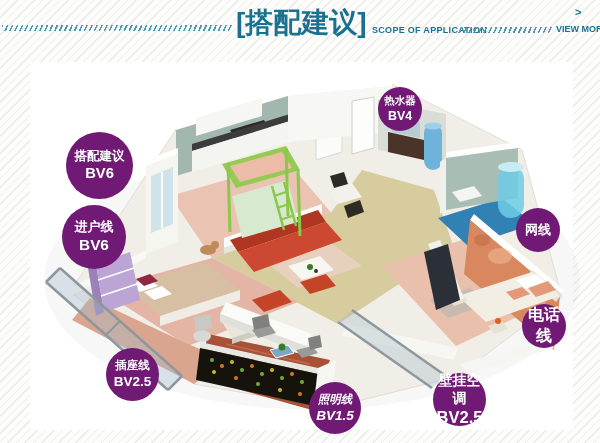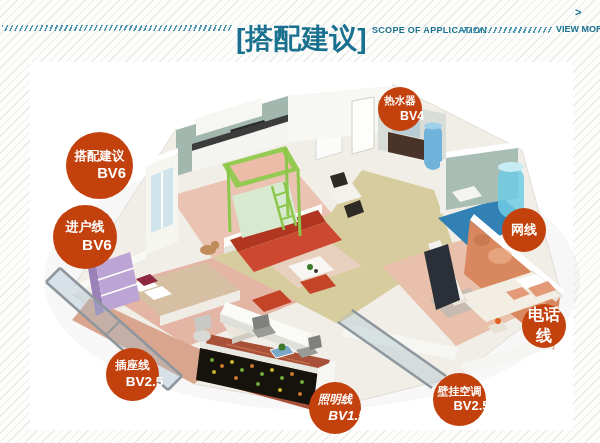--- a/index.html
+++ b/index.html
@@ -9,34 +9,34 @@
   
   .stripes-bg{position:absolute;inset:0;
     background:repeating-linear-gradient(135deg,#eaeae8 0 1px,transparent 1px 6px);}
   
   .panel{position:absolute;left:30px;top:62px;width:543px;height:368px;background:#fff;}
   
   .dash{position:absolute;height:6px;
     background:repeating-linear-gradient(115deg,#4b97b2 0 1.5px,transparent 1.5px 4.5px);}
   .dash.left{left:2px;top:25px;width:231px;}
   .dash.right{left:456px;top:27px;width:96px;}
-  .title{position:absolute;left:236px;top:20px;margin:0;font-size:28px;font-weight:bold;
+  .title{position:absolute;left:236px;top:4px;margin:0;font-size:28px;font-weight:bold;
     color:#19718f;letter-spacing:0px;white-space:nowrap;}
   .subtitle{position:absolute;left:372px;top:25px;font-size:9px;font-weight:bold;
     color:#19718f;letter-spacing:.3px;white-space:nowrap;}
   .view-more{position:absolute;left:556px;top:24px;font-size:9px;font-weight:bold;
     color:#19718f;white-space:nowrap;}
   .vm-arrow{position:absolute;left:575px;top:6px;font-size:11px;font-weight:bold;color:#19718f;}
   
   .house{position:absolute;left:0;top:0;width:600px;height:443px;}
   
-  .callout{position:absolute;border-radius:50%;background:#c2410c;color:#fff;
+  .callout{position:absolute;border-radius:50%;background:#701a75;color:#fff;
     display:flex;flex-direction:column;align-items:center;justify-content:center;
     text-align:center;font-weight:bold;line-height:1.3;z-index:5;}
-  .callout .l2{font-size:1.18em;padding-left:24px;}
+  .callout .l2{font-size:1.18em;}
   
   .watermark{position:absolute;left:283px;top:401px;z-index:9;font-size:30px;
     letter-spacing:0.5px;white-space:nowrap;color:rgba(204,204,204,.40);margin-top:48px;
     -webkit-text-stroke:1.2px rgba(185,185,185,.85);}
 </style>
 </head>
 <body>
 
 <div class="stage">
   <div class="stripes-bg"></div>
@@ -214,41 +214,41 @@
       <polygon points="338,322 352,310 446,376 432,388" fill="#a0b9c3" opacity="0.35"></polygon>
       <line x1="338" y1="322" x2="432" y2="388" stroke="#8e979e" stroke-width="2.5"></line>
       <line x1="352" y1="310" x2="446" y2="376" stroke="#8e979e" stroke-width="2.5"></line>
     </g>
   </svg>
 
   <div class="callout" style="left:66px;top:132px;width:67px;height:67px;font-size:12.5px;">
     <span>搭配建议</span>
     <span class="l2">BV6</span>
   </div>
-  <div class="callout" style="left:53px;top:205px;width:64px;height:64px;font-size:13px;">
+  <div class="callout" style="left:62px;top:205px;width:64px;height:64px;font-size:13px;">
     <span>进户线</span>
     <span class="l2">BV6</span>
   </div>
   <div class="callout" style="left:378px;top:87px;width:44px;height:44px;font-size:10.5px;">
     <span>热水器</span>
     <span class="l2">BV4</span>
   </div>
-  <div class="callout" style="left:502px;top:208px;width:44px;height:44px;font-size:13px;justify-content:center;">
+  <div class="callout" style="left:516px;top:208px;width:44px;height:44px;font-size:13px;justify-content:center;">
     <span>网线</span>
   </div>
   <div class="callout" style="left:522px;top:304px;width:44px;height:44px;font-size:16px;">
     <span>电话线</span>
   </div>
   <div class="callout" style="left:71px;top:348px;width:53px;height:53px;font-size:11.5px;margin-left:35px;">
     <span>插座线</span>
     <span class="l2">BV2.5</span>
   </div>
   <div class="callout" style="left:309px;top:382px;width:52px;height:52px;font-size:11.5px;font-style:italic;">
     <span>照明线</span>
     <span class="l2">BV1.5</span>
   </div>
-  <div class="callout" style="left:433px;top:373px;width:53px;height:53px;font-size:11px;">
+  <div class="callout" style="left:433px;top:373px;width:53px;height:53px;font-size:14px;">
     <span>壁挂空调</span>
     <span class="l2">BV2.5</span>
   </div>
 
   <div class="watermark">临沂沂光电缆有限公司</div>
 </div>
 
 </body></html>

